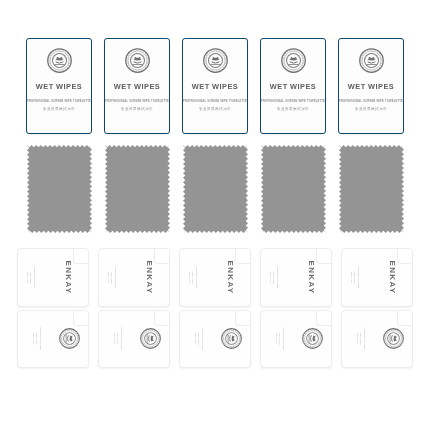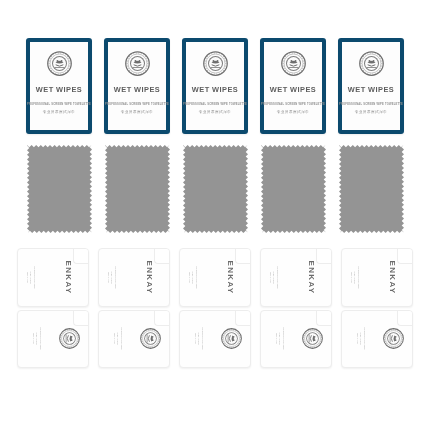--- a/index.html
+++ b/index.html
@@ -13,21 +13,21 @@
   .sheet{position:absolute;inset:0;}
 
   
   .row{position:absolute;left:0;width:430px;display:flex;justify-content:center;}
 
   
   #row1{top:38px;gap:12px;}
   .sachet{
     width:66px;height:96px;
     background:#fdfdfd;
-    border:4px solid #0c4a6e;
+    border:1px solid #0c4a6e;
     border-radius:3px;
     box-shadow:0 1px 2px rgba(0,0,0,.07);
     display:flex;flex-direction:column;
     align-items:center;justify-content:flex-start;
     padding-top:9px;box-sizing:border-box;
   }
   .seal{width:25px;height:25px;display:block;}
   .wet-title{
     margin-top:9px;
     font-size:7.4px;font-weight:bold;

